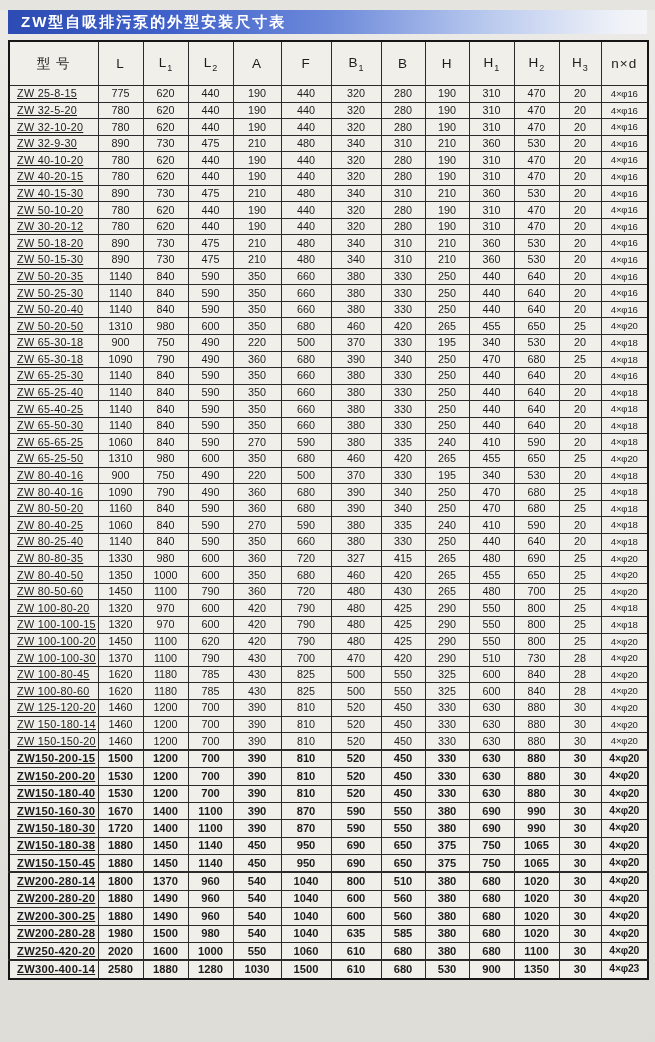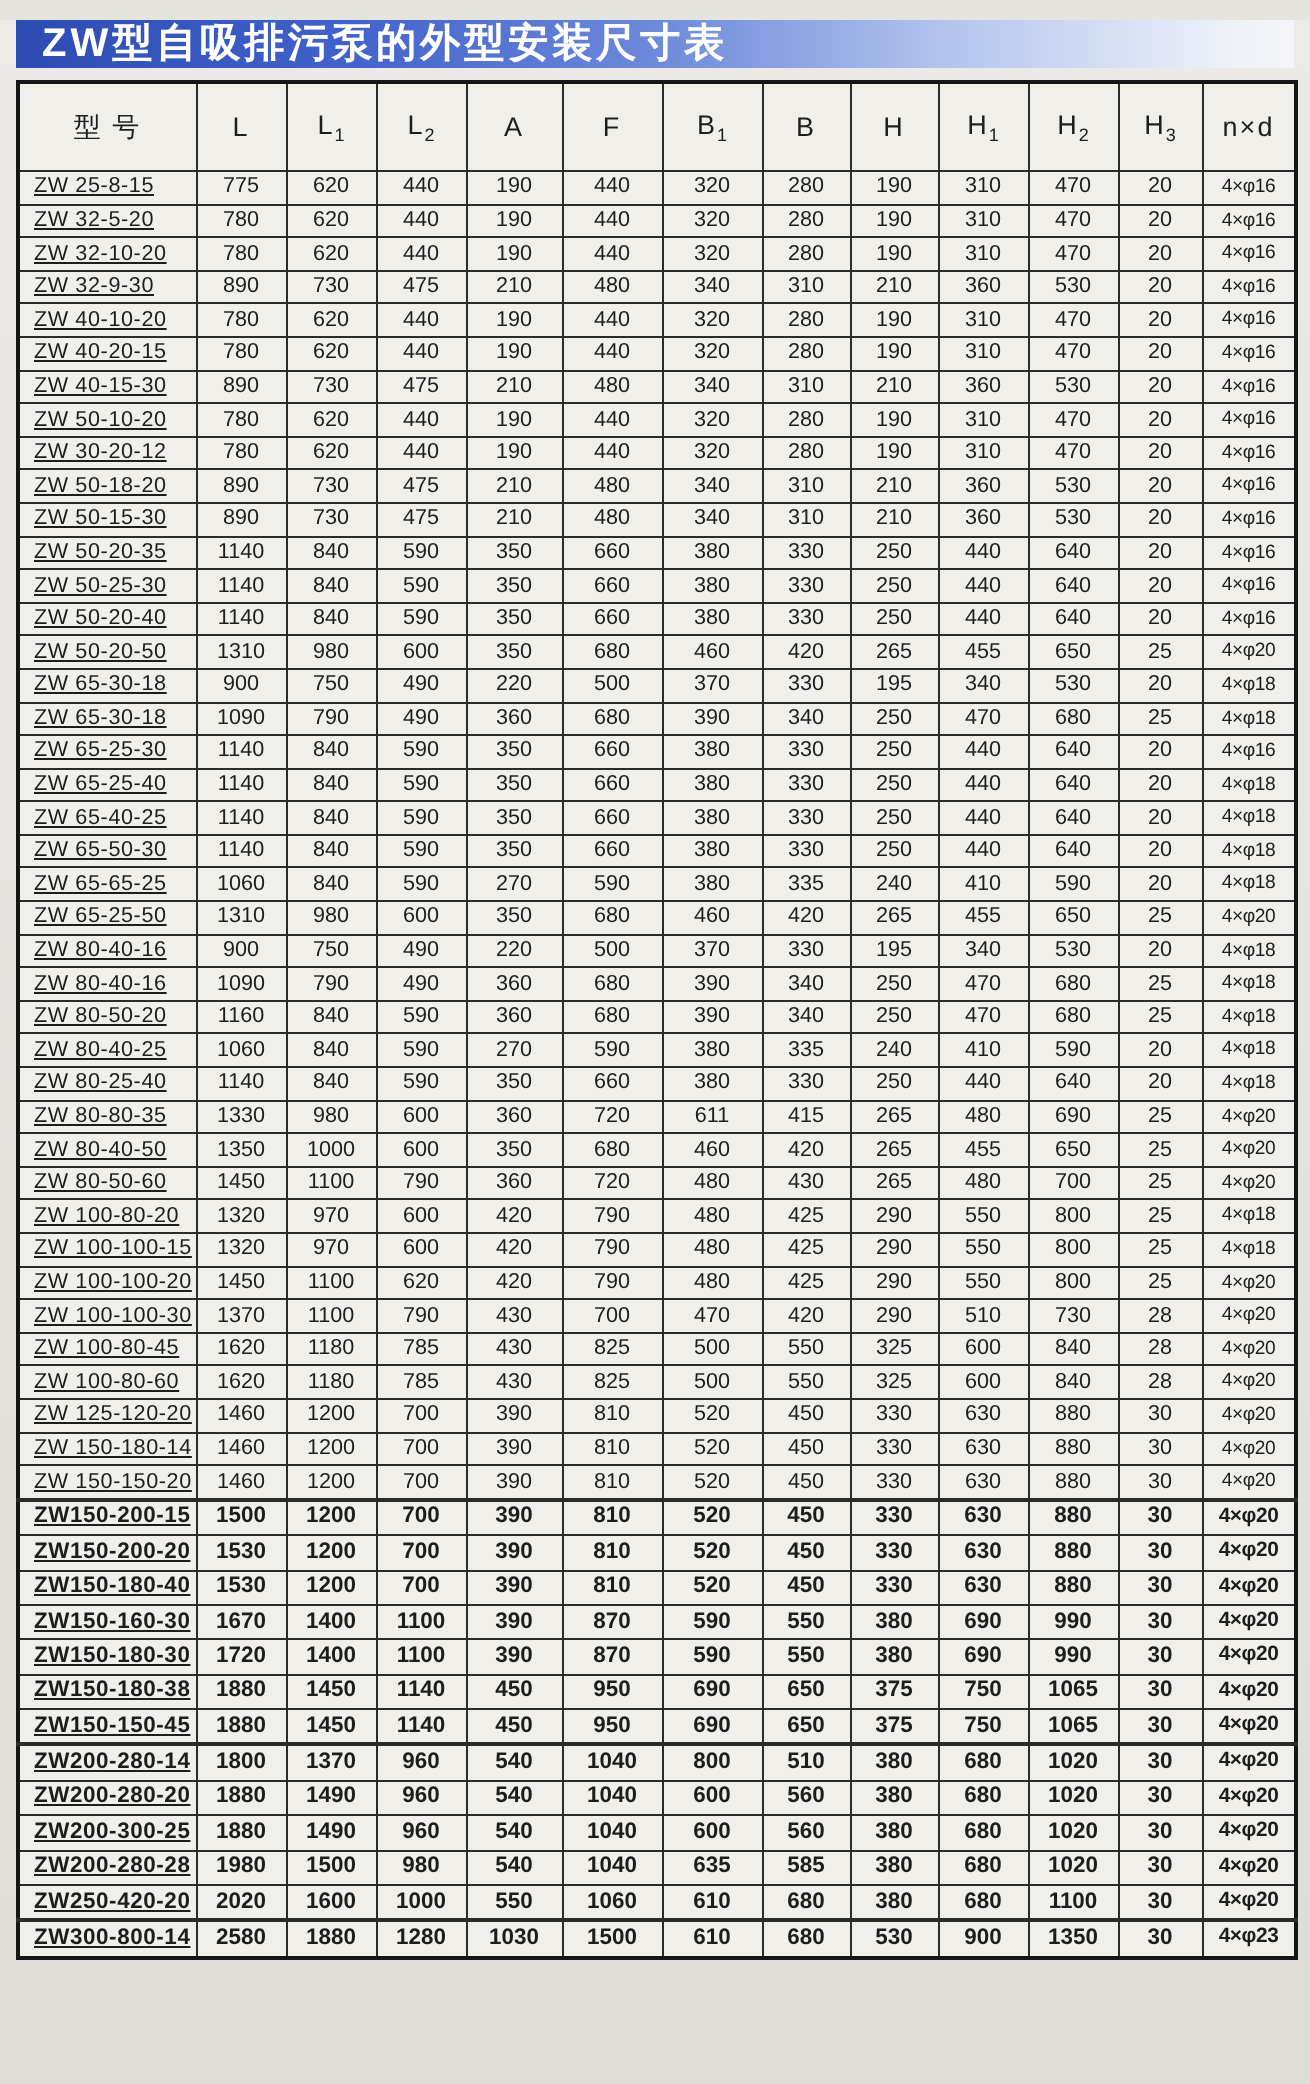--- a/index.html
+++ b/index.html
@@ -6,21 +6,21 @@
   body {
     width:655px; height:1042px;
     background:#e6e4df;
     font-family:"Liberation Sans", "DejaVu Sans", sans-serif;
     overflow:hidden;
   }
   .page { position:relative; width:655px; height:1042px; background:linear-gradient(180deg,#eceae6 0%,#e4e2dd 60%,#dedcd7 100%); }
   .title-bar {
     margin:10px 8px 0 8px; height:24px; box-sizing:border-box;
     background:linear-gradient(90deg,#2c4cb3 0%,#4061ca 25%,#6c89da 50%,#b9c9ee 75%,#eef1f8 95%,#f4f5f7 100%);
-    color:#ffffff; font-weight:bold; font-size:20px; line-height:24px;
+    color:#ffffff; font-weight:bold; font-size:15px; line-height:24px;
     padding-left:13px; letter-spacing:2px; white-space:nowrap;
   }
   table.dim {
     border-collapse:collapse; table-layout:fixed;
     margin:6px 8px 0 8px; width:639px;
     background:#f0efe9;
     border:2px solid #161616;
   }
   .dim th, .dim td {
     border:1px solid #2b2b2b;
@@ -499,21 +499,21 @@
           <td>20</td>
           <td class="nxd">4×φ18</td>
         </tr>
         <tr>
           <td class="model">ZW 80-80-35</td>
           <td>1330</td>
           <td>980</td>
           <td>600</td>
           <td>360</td>
           <td>720</td>
-          <td>611</td>
+          <td>327</td>
           <td>415</td>
           <td>265</td>
           <td>480</td>
           <td>690</td>
           <td>25</td>
           <td class="nxd">4×φ20</td>
         </tr>
         <tr>
           <td class="model">ZW 80-40-50</td>
           <td>1350</td>
@@ -853,21 +853,21 @@
           <td>1060</td>
           <td>610</td>
           <td>680</td>
           <td>380</td>
           <td>680</td>
           <td>1100</td>
           <td>30</td>
           <td class="nxd">4×φ20</td>
         </tr>
         <tr class="bold section-break">
-          <td class="model">ZW300-800-14</td>
+          <td class="model">ZW300-400-14</td>
           <td>2580</td>
           <td>1880</td>
           <td>1280</td>
           <td>1030</td>
           <td>1500</td>
           <td>610</td>
           <td>680</td>
           <td>530</td>
           <td>900</td>
           <td>1350</td>

